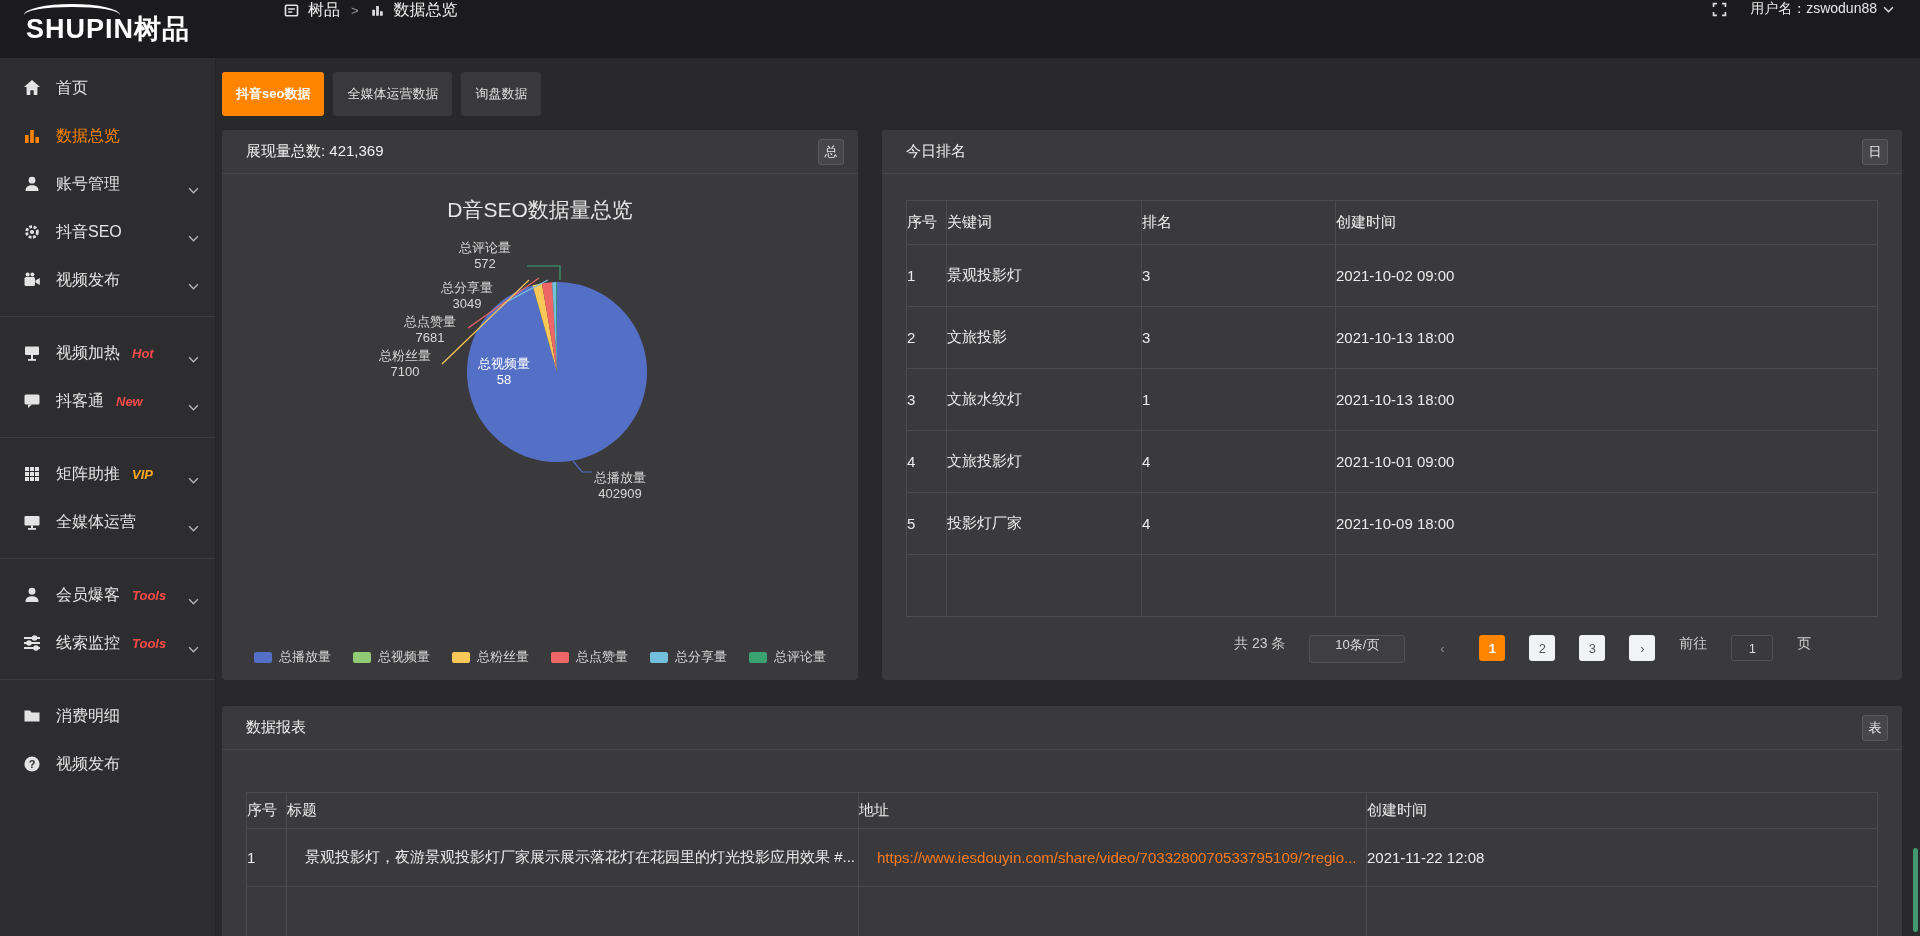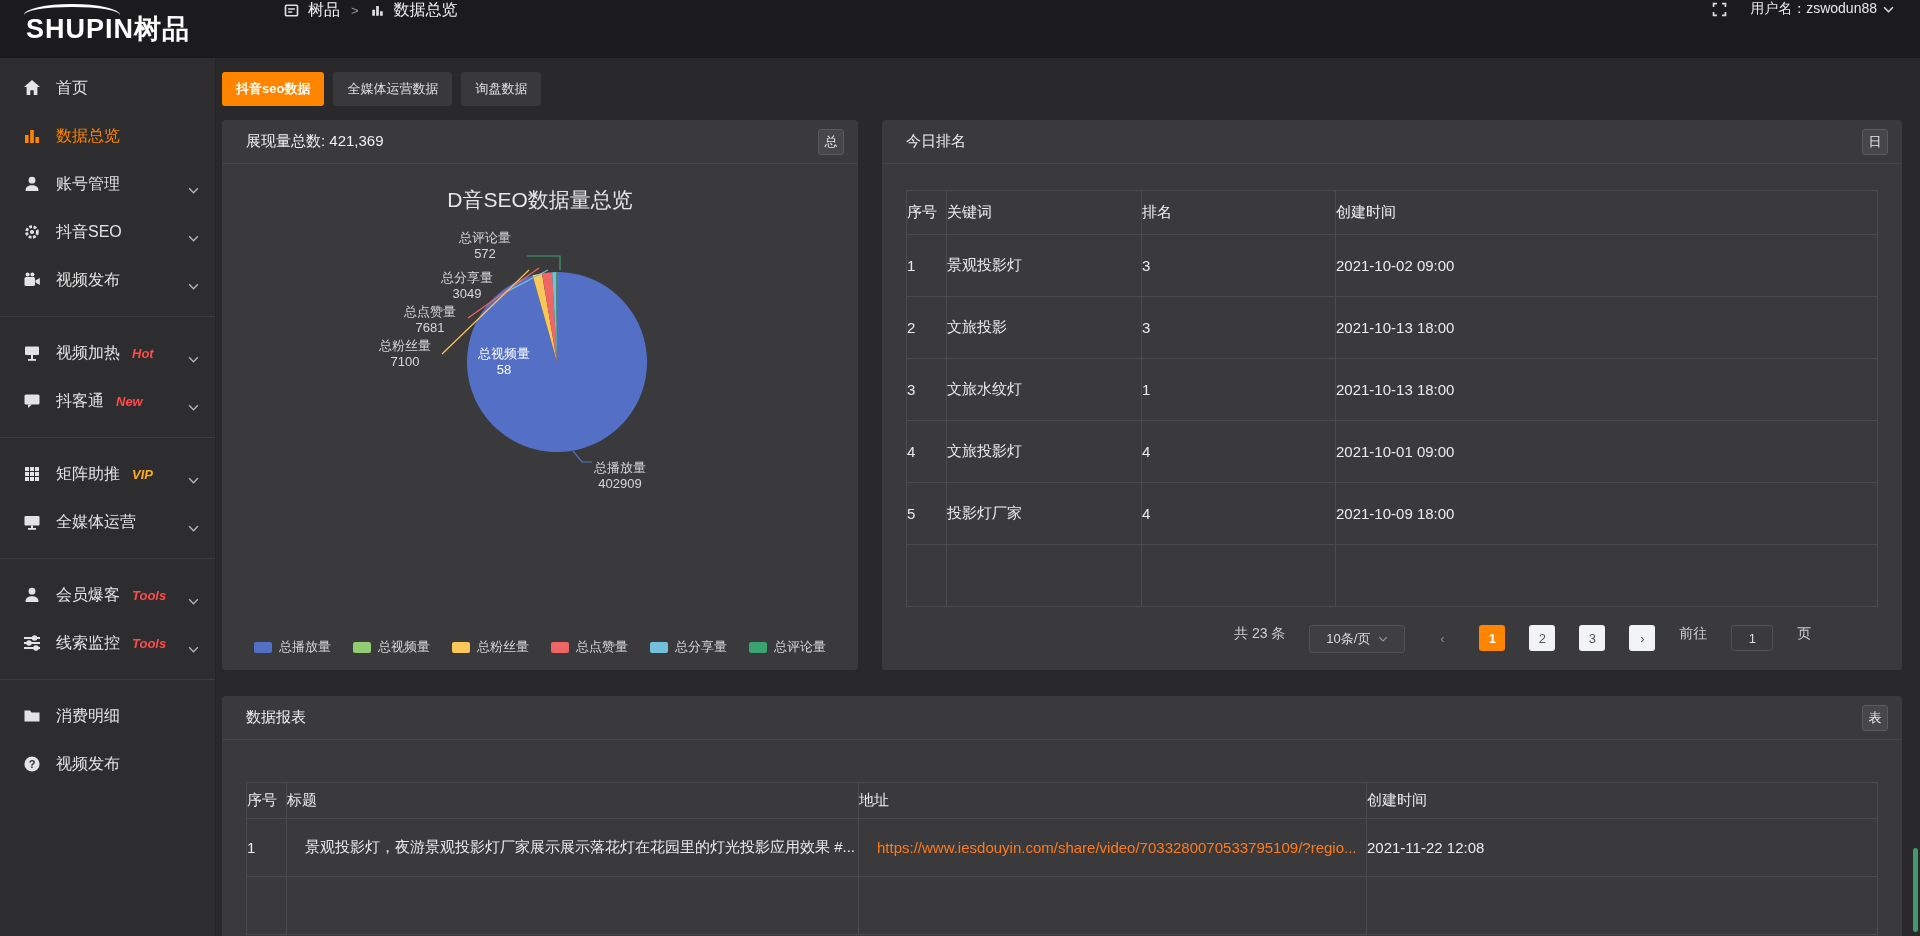--- a/index.html
+++ b/index.html
@@ -31,21 +31,21 @@
   .side-item .badge{margin-left:12px;font-size:13px;font-style:italic;font-weight:bold;}
   .badge-red{color:var(--red);} .badge-gold{color:var(--gold);}
   .side-item.active{color:var(--accent);}
   .side-item .chev{position:absolute;right:16px;top:20px;}
   .side-div{height:1px;background:#3c3c3f;margin:12px 0;}
   .sicon{width:20px;height:20px;flex:0 0 20px;}
   .sicon svg{width:20px;height:20px;display:block;}
   
   .main{margin-left:216px;padding:14px 18px 0 6px;margin-top:58px;}
   .tabs{display:flex;gap:9px;}
-  .tab{height:34px;padding:0 14px;border-radius:3px;font-size:13px;display:flex;align-items:center;
+  .tab{height:44px;padding:0 14px;border-radius:3px;font-size:13px;display:flex;align-items:center;
     background:#39393b;color:#e0e0e0;cursor:pointer;}
   .tab.active{background:var(--accent);color:#fff;font-weight:bold;}
   .panels-row{display:flex;gap:24px;margin-top:14px;height:550px;}
   .panel{background:var(--panel);border-radius:4px;position:relative;}
   .panel-hd{height:44px;display:flex;align-items:center;justify-content:space-between;
     padding:0 14px 0 24px;border-bottom:1px solid var(--divider);}
   .panel-title{font-size:15px;color:#f0f0f0;}
   .corner-btn{width:26px;height:26px;border-radius:3px;background:#47474b;border:1px solid #5a5a5e;
     color:#e8e8e8;font-size:13px;display:flex;align-items:center;justify-content:center;cursor:pointer;}
   .left-panel{width:636px;flex:0 0 636px;}
@@ -70,21 +70,21 @@
   .rank-table th{height:44px;color:#f2f2f2;}
   .rank-table td{height:62px;}
   .report-table{width:1632px;margin:42px 24px 0 24px;}
   .report-table th{height:36px;}
   .report-table td{height:58px;}
   .cell-left{text-align:left;padding:0 18px;}
   a.dlink{color:var(--link);text-decoration:none;font-size:15px;}
   
   .pager{position:absolute;left:352px;top:505px;display:flex;align-items:flex-start;gap:24px;font-size:14px;color:#cfcfcf;}
   .psel{width:96px;height:28px;background:#3f3f43;border:1px solid #525256;border-radius:3px;
-    display:flex;align-items:center;justify-content:center;gap:8px;font-size:13px;color:#dcdcdc;cursor:pointer;}
+    display:flex;align-items:center;justify-content:center;gap:8px;font-size:13px;color:#dcdcdc;cursor:pointer;flex-direction:column;}
   .pbtn{min-width:26px;height:26px;border-radius:3px;display:flex;align-items:center;justify-content:center;
     font-size:13px;cursor:pointer;}
   .pbtn.light{background:#f2f3f5;color:#55565a;}
   .pbtn.orange{background:var(--accent);color:#fff;font-weight:bold;}
   .pbtn.ghost{color:#8d8d91;}
   .goto-input{width:42px;height:26px;background:transparent;border:1px solid #525256;border-radius:3px;
     color:#ddd;text-align:center;font-size:13px;}
   .bottom-panel{margin-top:26px;height:300px;width:1680px;}
   .scroll-thumb{position:fixed;right:2px;top:848px;width:5px;height:84px;border-radius:3px;background:#43996f;}
 </style>

